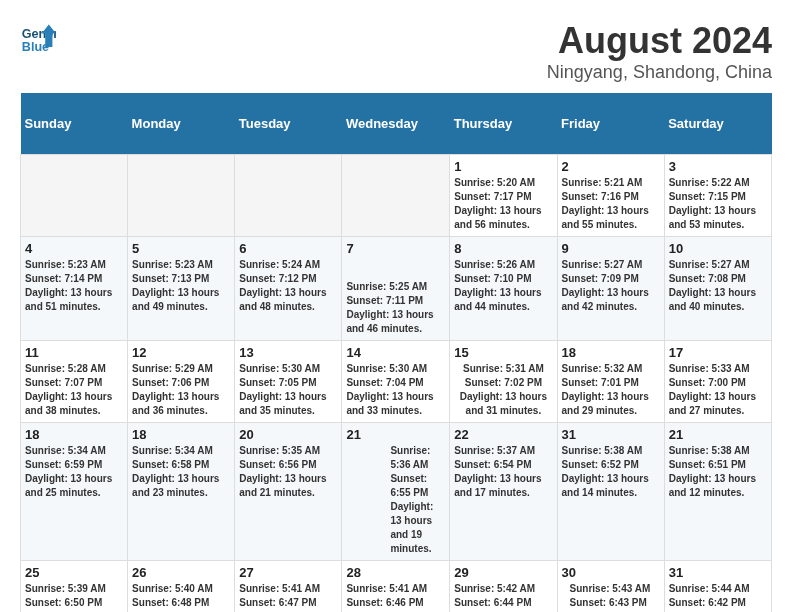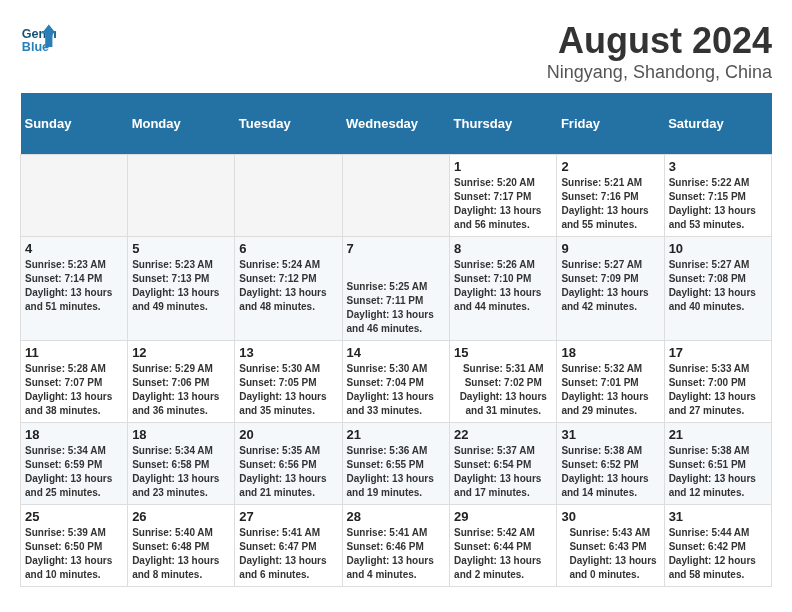--- a/index.html
+++ b/index.html
@@ -257,21 +257,21 @@
         </td>
         <td>
           <span class="day-number">20</span>
           <div class="day-info" style="white-space: pre-line;">Sunrise: 5:35 AM
 Sunset: 6:56 PM
 Daylight: 13 hours
 and 21 minutes.</div>
         </td>
         <td>
           <span class="day-number">21</span>
-          <div class="day-info" style="white-space: pre-line;">Sunrise: 5:36 AM
+          <div class="day-info" style="white-space: pre-line; margin-left: 44px;">Sunrise: 5:36 AM
 Sunset: 6:55 PM
 Daylight: 13 hours
 and 19 minutes.</div>
         </td>
         <td>
           <span class="day-number">22</span>
           <div class="day-info" style="white-space: pre-line;">Sunrise: 5:37 AM
 Sunset: 6:54 PM
 Daylight: 13 hours
 and 17 minutes.</div>

